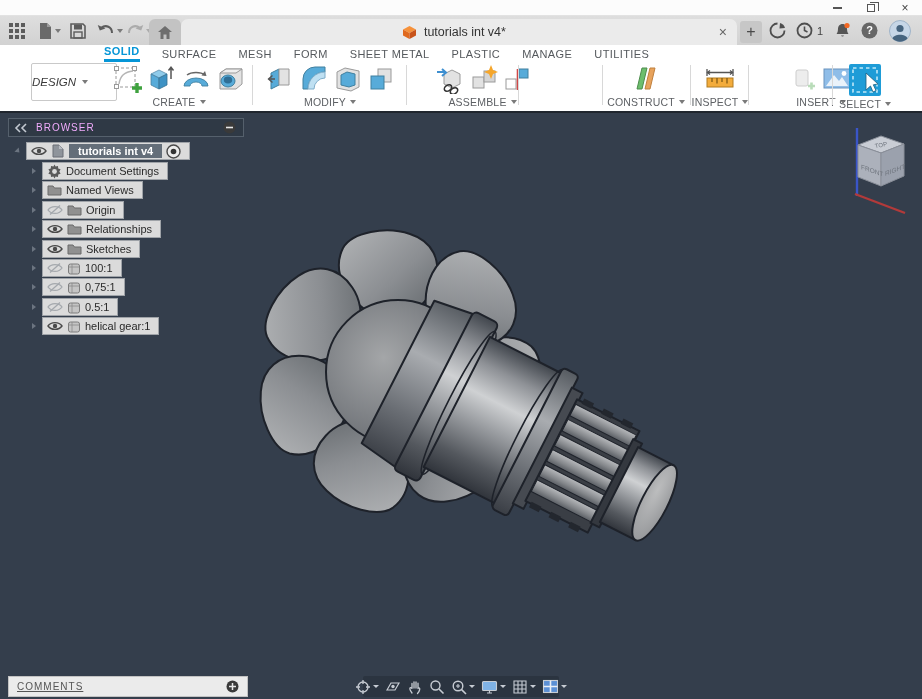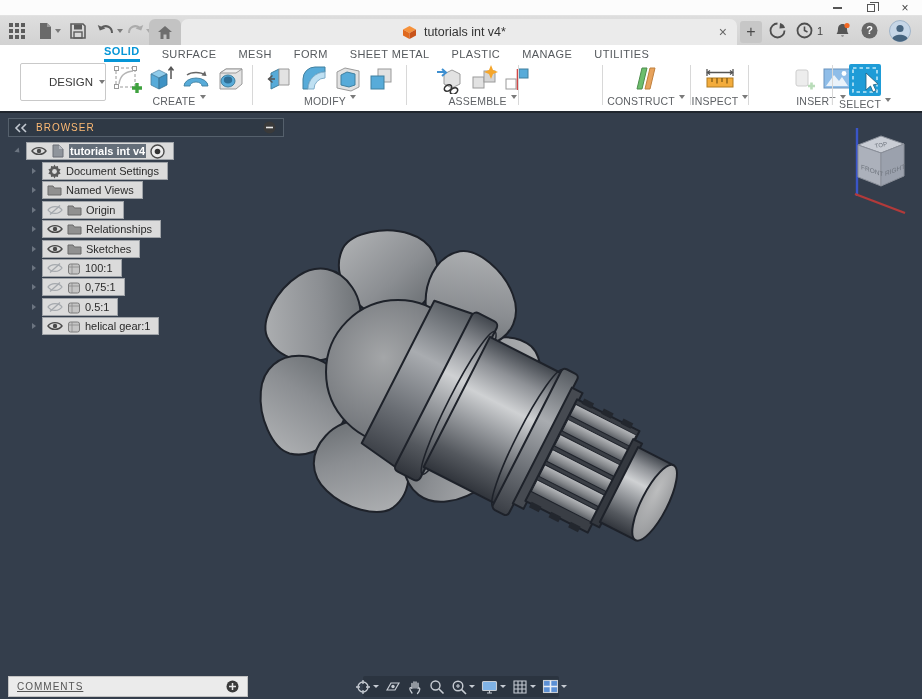--- a/index.html
+++ b/index.html
@@ -31,37 +31,37 @@
   #tab-close { margin-right:10px; font-size:14px; color:#666; line-height:14px; }
   #newtab-btn { position:absolute; left:740px; top:5px; width:22px; height:22px; background:#C7C7C7; border-radius:3px;
                 display:flex; align-items:center; justify-content:center; font-size:16px; color:#4a4a4a; }
   #job-count { font-size:11px; color:#444; margin-left:2px; }
 
   
   #ribbon { left:0; top:45px; width:922px; height:68px; background:#FFFFFF; border-bottom:2px solid #20262E; z-index:28; }
   #rtabs { position:absolute; left:104px; top:0; height:17px; display:flex; gap:22px; align-items:flex-end; }
   .rtab { font-size:11px; color:#55595D; letter-spacing:.4px; padding-bottom:2px; white-space:nowrap; }
   .rtab.active { color:#0696D7; font-weight:bold; border-bottom:3px solid #0696D7; }
-  #design-btn { position:absolute; left:20px; top:18px; width:86px; height:38px; background:#FFFFFF; border:1px solid #C9C9C9;
-                border-radius:2px; display:flex; align-items:center; justify-content:flex-end; gap:6px; font-size:11.5px; color:#3A3A3A; }
+  #design-btn { position:absolute; left:31px; top:18px; width:86px; height:38px; background:#FFFFFF; border:1px solid #C9C9C9;
+                border-radius:2px; display:flex; align-items:center; justify-content:flex-start; gap:6px; font-size:11.5px; color:#3A3A3A;font-style:italic; }
   .tgroup { position:absolute; top:17px; height:46px; display:flex; flex-direction:column; align-items:center; }
   .gicons { flex:1; display:flex; align-items:center; gap:3px; }
-  .glabel { height:13px; display:flex; align-items:flex-start; gap:4px; font-size:10.5px; color:#5E6165; letter-spacing:.2px; }
+  .glabel { height:13px; display:flex; align-items:center; gap:4px; font-size:10.5px; color:#5E6165; letter-spacing:.2px; }
   .gdivider { position:absolute; top:20px; width:1px; height:40px; background:#D8D8D8; }
 
   
   #browser { left:8px; top:118px; width:240px; z-index:20; }
-  #browser-header { width:276px; height:19px; background:#2F3945; border:1px solid #55606C;
-                    display:flex; align-items:center; color:#fdba74; }
+  #browser-header { width:236px; height:19px; background:#2F3945; border:1px solid #55606C;
+                    display:flex; align-items:center; color:#f0abfc; }
   #browser-title { font-size:10px; letter-spacing:1px; margin-left:8px; flex:1; }
   .tree-row { position:absolute; left:0; display:flex; align-items:center; }
   .tw { width:0; height:0; border-top:3.5px solid transparent; border-bottom:3.5px solid transparent; border-left:4.5px solid #6B7480; margin-right:6px; }
   .node-box { display:inline-flex; align-items:center; gap:4px; background:#DBDBDB; border:1px solid #9FA3A8;
               height:18px; padding:0 8px 0 4px; font-size:11px; color:#2A2A2A; white-space:nowrap; }
-  .sel-label { background:#646E79; color:#FFFFFF; font-weight:bold; padding:1px 1px; font-size:11px; }
+  .sel-label { background:#646E79; color:#FFFFFF; font-weight:bold; padding:1px 9px; font-size:11px; }
 
   
   #comments-bar { left:8px; top:676px; width:240px; height:21px; background:#EBEBEB; border:1px solid #C2C2C2;
                   display:flex; align-items:center; z-index:20; }
   #comments-label { font-size:10px; letter-spacing:1px; color:#555; margin-left:8px; flex:1;text-decoration:underline; }
 
   
   #navbar { left:363px; top:676px; width:196px; height:21px; background:#2B3440; display:flex; align-items:center;
             justify-content:center; gap:4px; z-index:20; border-radius:2px; }
   .nav-caret { width:0; height:0; border-left:3px solid transparent; border-right:3px solid transparent; border-top:3.5px solid #C7CCD3; }

